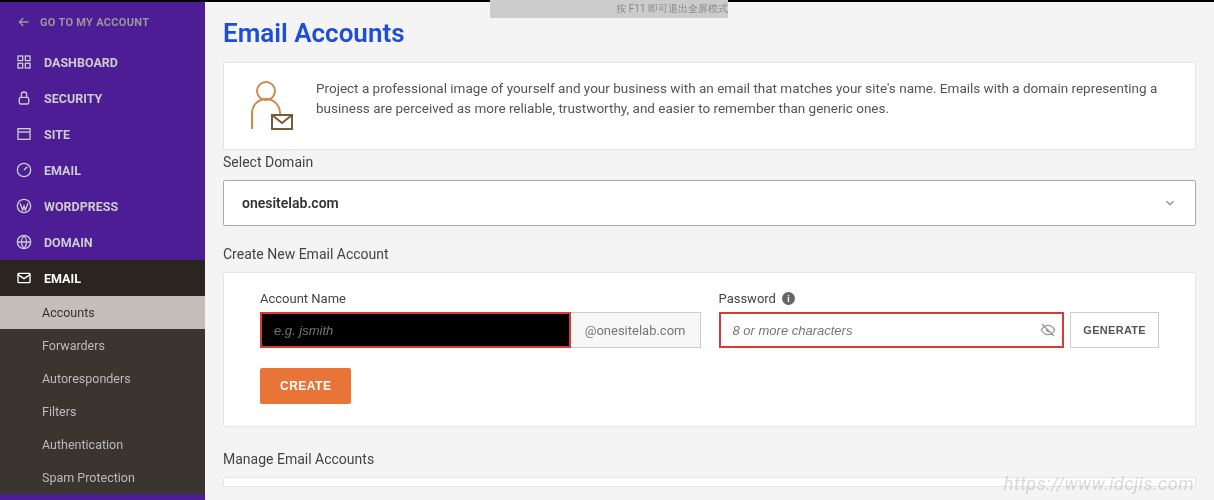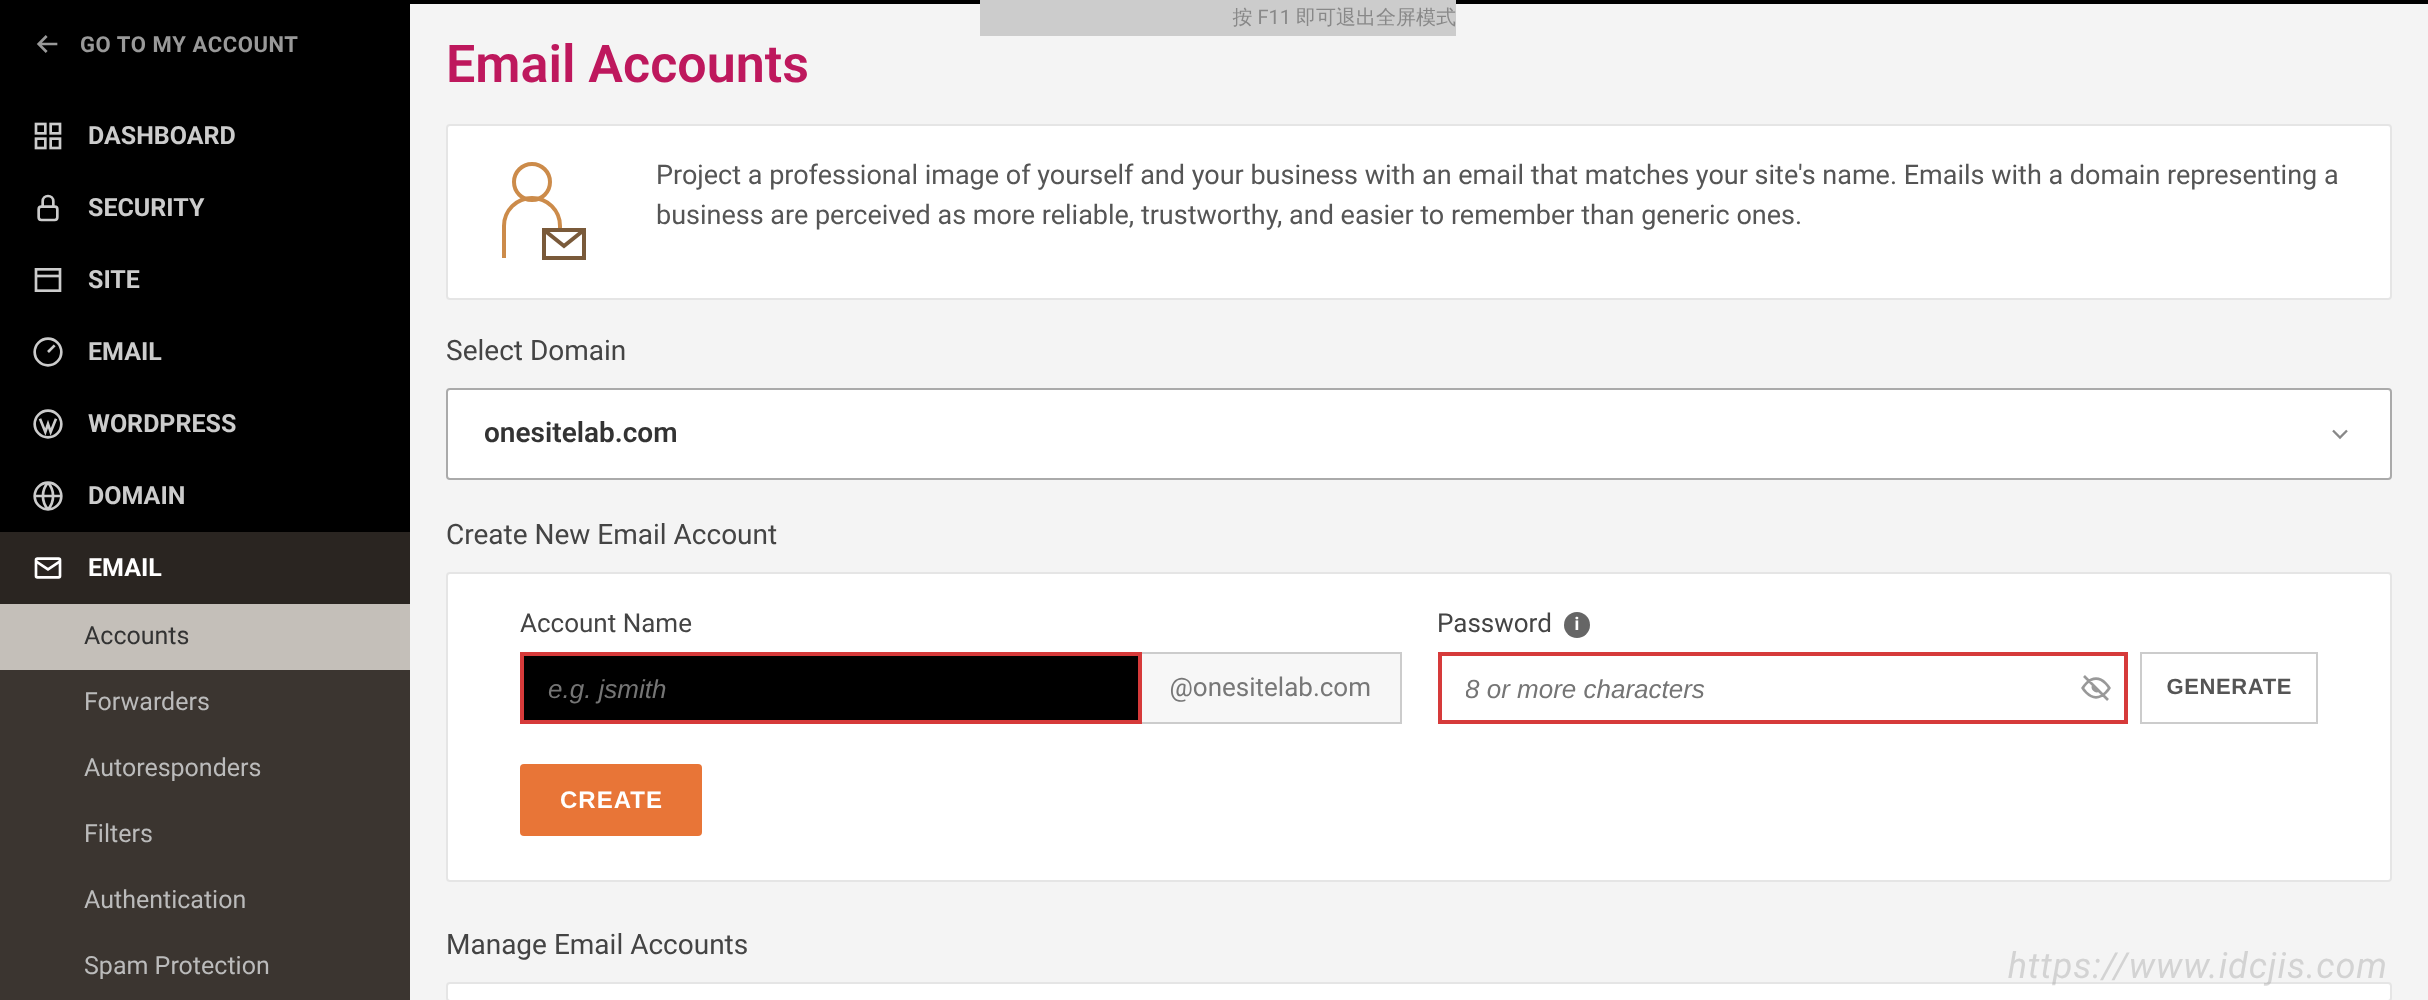--- a/index.html
+++ b/index.html
@@ -1,32 +1,32 @@
 <!DOCTYPE html>
 <html><head>
 <meta charset="utf-8">
 <style>
 * { box-sizing: border-box; margin: 0; padding: 0; }
 body { font-family: -apple-system, BlinkMacSystemFont, "Segoe UI", Roboto, Arial, sans-serif; background: #f5f5f5; color: #333; }
 .app { display: flex; width: 1214px; height: 500px; position: relative; overflow: hidden; }
 .topbar { position: absolute; top: 0; left: 0; right: 0; height: 2px; background: #000; z-index: 5; }
 .pill { position: absolute; top: 0; left: 490px; width: 238px; height: 18px; background: #ccc; z-index: 6; display:flex; align-items:center; justify-content:flex-end; font-size:10px; color:#888; }
-.sidebar { width: 205px; background: #000000; color: #ccc; display: flex; flex-direction: column; font-size: 13px; flex-shrink:0;justify-content:space-between; }
+.sidebar { width: 205px; background: #4c1d95; color: #ccc; display: flex; flex-direction: column; font-size: 13px; flex-shrink:0; }
 .back { display:flex; align-items:center; gap:8px; padding: 14px 16px; font-size: 11px; font-weight:700; color:#999; letter-spacing:.3px; }
 .nav { display:flex; flex-direction:column; }
 .nav-item { display:flex; align-items:center; gap:12px; padding: 10px 16px; cursor:pointer; font-weight:700; font-size:12.5px; }
 .nav-item svg, .back svg { width:16px; height:16px; flex-shrink:0; }
 .nav-item.active { background: #2a2521; color:#fff; }
 .sub { display:flex; flex-direction:column; background:#3b3530; }
 .sub-item { padding: 9px 16px 9px 42px; font-size:12.5px; color:#bbb; cursor:pointer; }
 .sub-item.current { background: #c4bfb9; color:#333; }
 .main { flex:1; padding: 18px 18px 0 18px; overflow-y:auto; background:#f4f4f4; }
-h1 { font-size: 26px; font-weight:600; margin-bottom: 14px; color:#be185d; }
+h1 { font-size: 26px; font-weight:600; margin-bottom: 14px; color:#1d4ed8; }
 .card { background:#fff; border:1px solid #e5e5e5; border-radius:2px; }
-.intro { display:flex; gap:32px; padding: 16px 22px; margin-bottom:18px; }
+.intro { display:flex; gap:20px; padding: 16px 22px; margin-bottom:4px; }
 .intro svg { flex-shrink:0; }
 .intro p { font-size:13.5px; color:#555; line-height:1.45; }
 .section-label { font-size:14px; color:#444; margin-bottom:10px; }
 .select { display:flex; align-items:center; justify-content:space-between; padding: 14px 18px; border:1px solid #aaa; background:#fff; border-radius:2px; margin-bottom:20px; cursor:pointer; }
 .select-value { font-weight:600; font-size:14px; }
 .form-card { padding: 18px 36px 22px; margin-bottom:24px; }
 .row { display:flex; gap:18px; }
 .col { flex:1; display:flex; flex-direction:column; }
 .flabel { font-size:13px; color:#444; margin-bottom:6px; display:flex; align-items:center; gap:6px; }
 .input-wrap { display:flex; }

